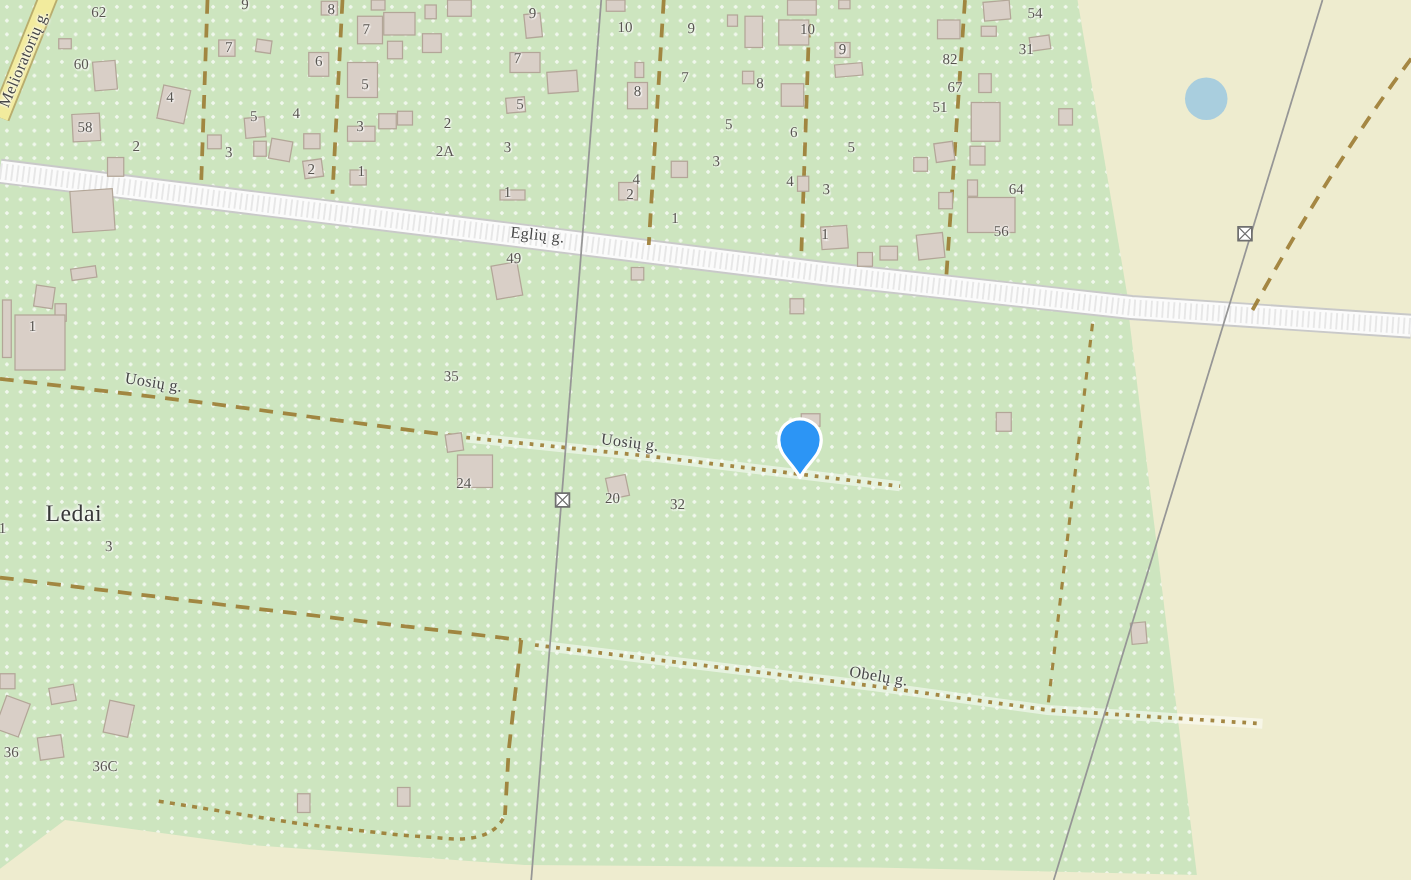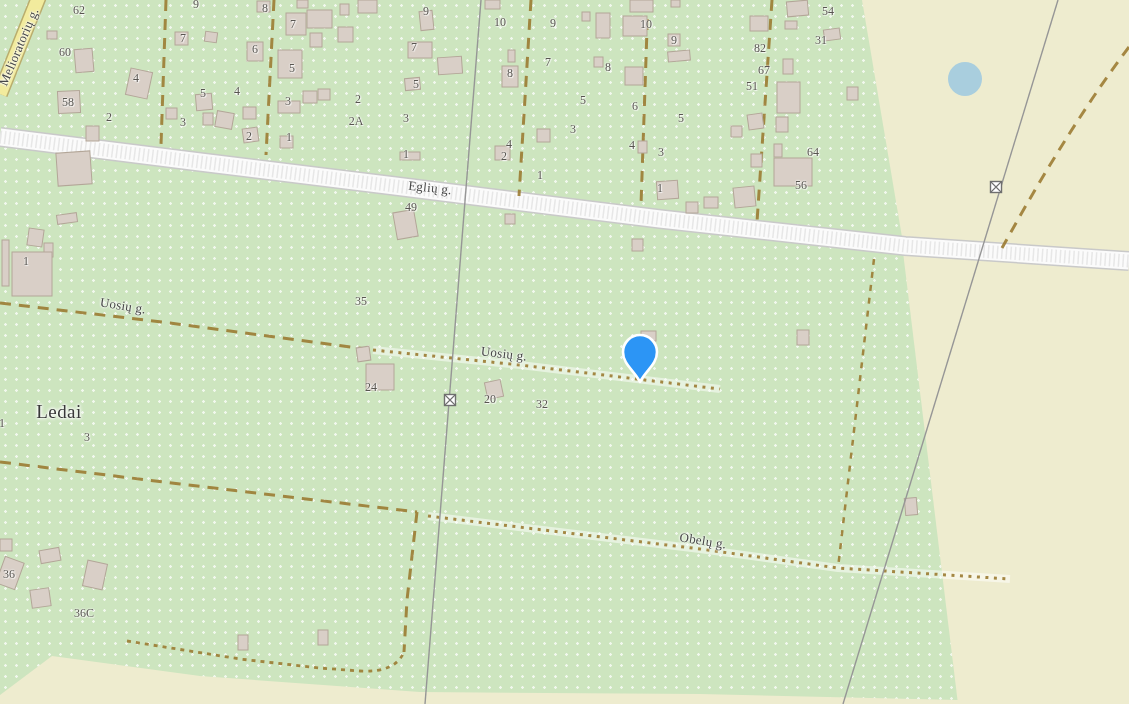--- a/index.html
+++ b/index.html
@@ -227,21 +227,21 @@
       <span class="hnum" style="left: 801px; top: 185px;">56</span>
       <span class="hnum" style="left: 411px; top: 207px;">49</span>
       <span class="hnum" style="left: 540px; top: 175px;">1</span>
       <span class="hnum" style="left: 361px; top: 301px;">35</span>
       <span class="hnum" style="left: 371px; top: 387px;">24</span>
       <span class="hnum" style="left: 490px; top: 399px;">20</span>
       <span class="hnum" style="left: 517px; top: 404px; margin-left: 25px;">32</span>
       <span class="hnum" style="left: 26px; top: 261px;">1</span>
       <span class="hnum" style="left: 87px; top: 437px;">3</span>
       <span class="hnum" style="left: 2px; top: 423px;">1</span>
-      <span class="hnum" style="left: 9px; top: 574px;">36</span>
+      <span class="hnum" style="left: 9px; top: 602px;">36</span>
       <span class="hnum" style="left: 84px; top: 613px;">36C</span>
       <span class="street" style="left: 19px; top: 47px; transform: translate(-50%, -50%) rotate(-67deg);">Melioratorių g.</span>
       <span class="street" style="left: 430px; top: 188px; transform: translate(-50%, -50%) rotate(6deg);">Eglių g.</span>
       <span class="street" style="left: 123px; top: 306px; transform: translate(-50%, -50%) rotate(9deg);">Uosių g.</span>
       <span class="street" style="left: 504px; top: 354px; transform: translate(-50%, -50%) rotate(7deg);">Uosių g.</span>
       <span class="street" style="left: 703px; top: 541px; transform: translate(-50%, -50%) rotate(9deg);">Obelų g.</span>
       <span class="place" style="left: 49px; top: 412px;">Ledai</span>
     </div>
 
   <svg width="1129" height="704" viewBox="0 0 1129 704" style="pointer-events:none;">

